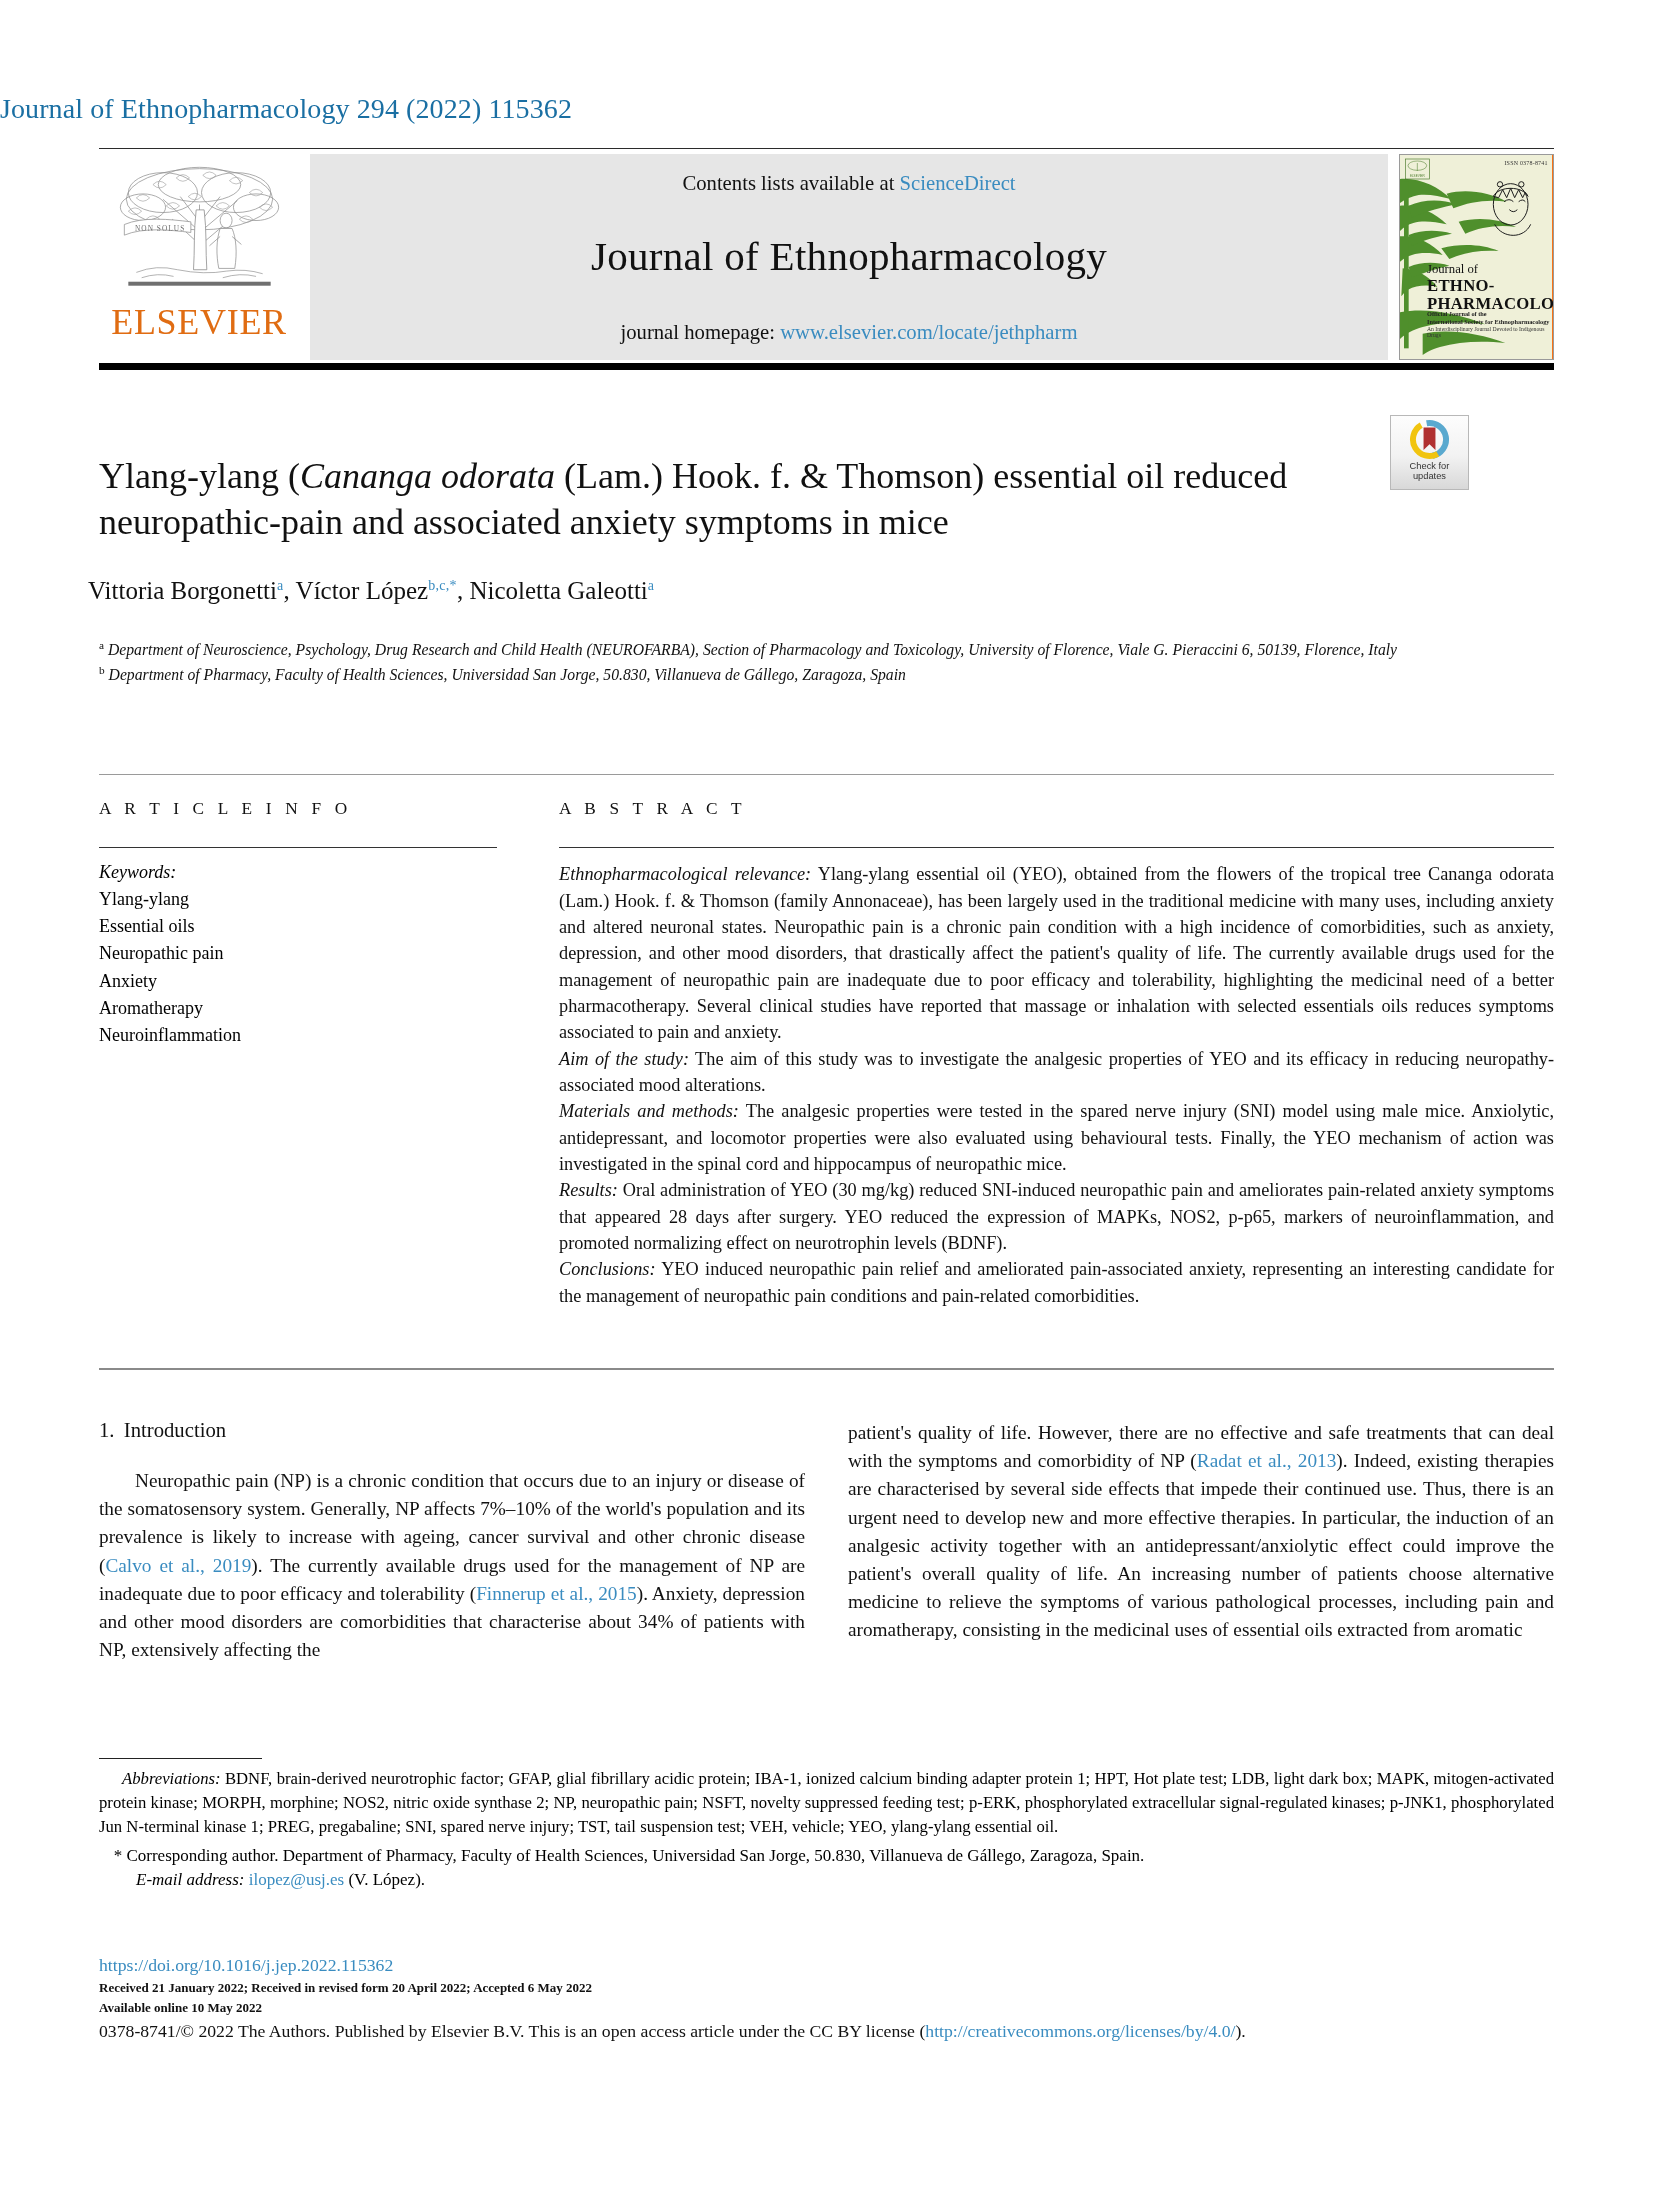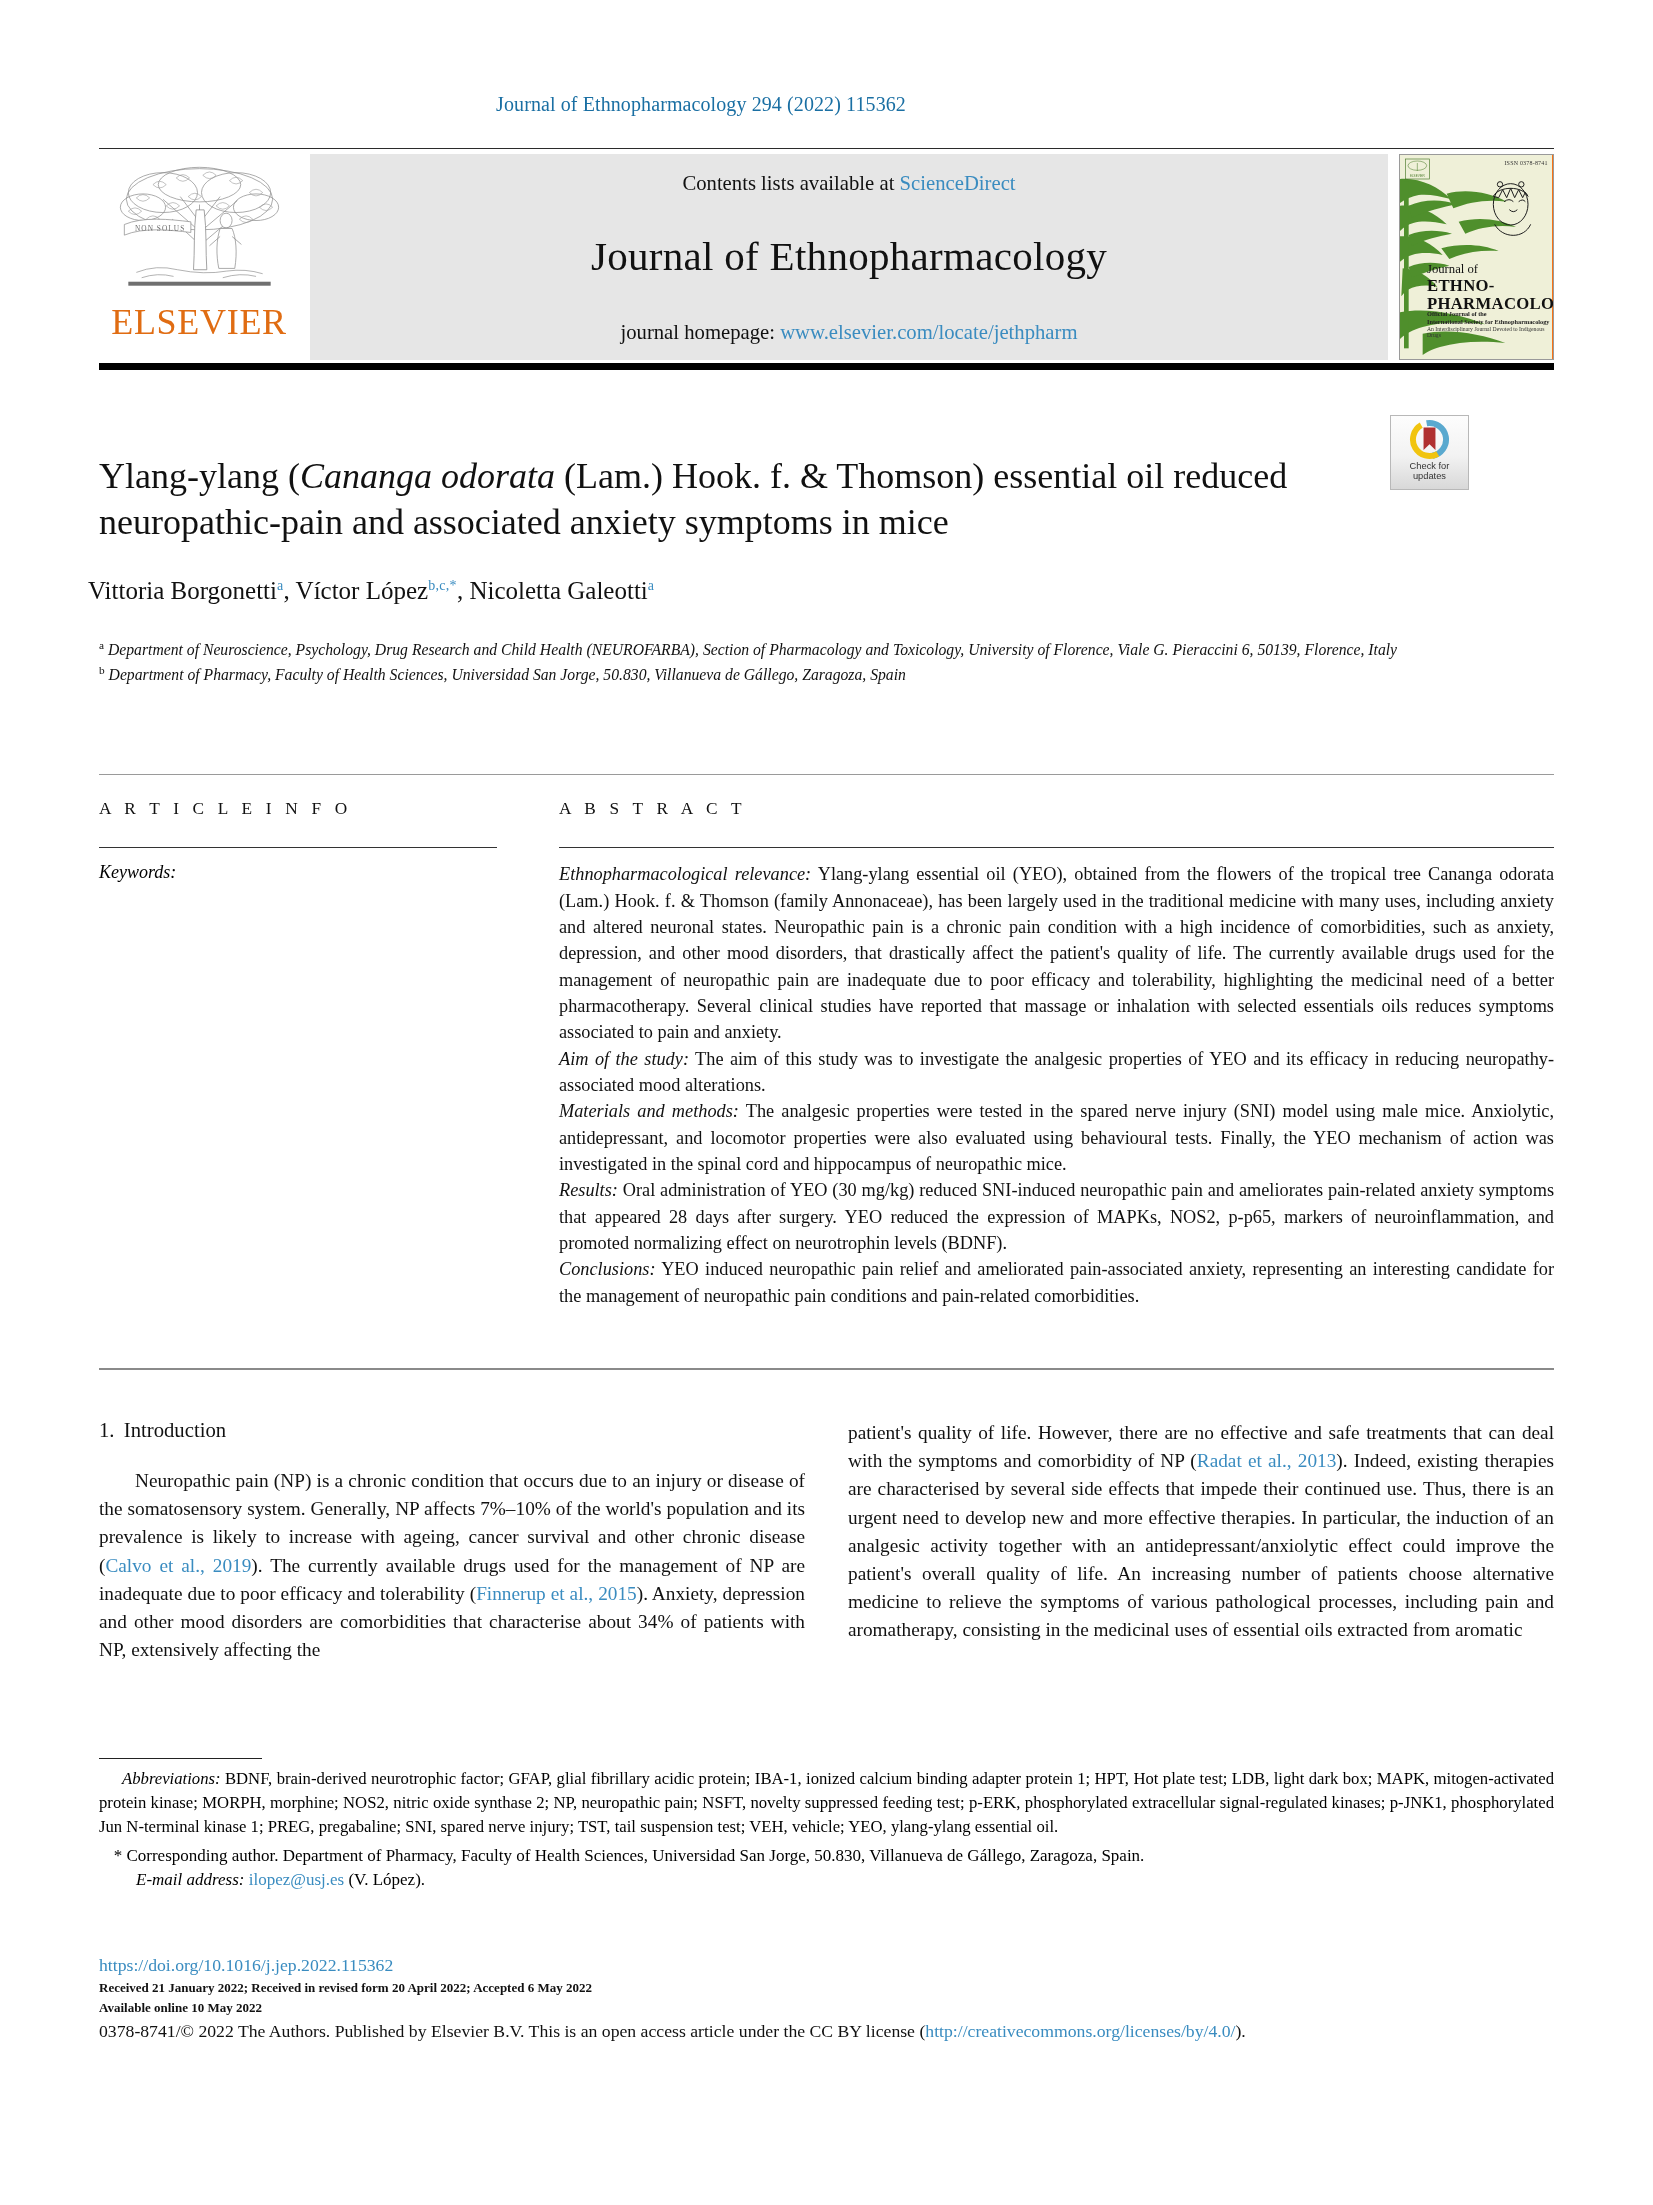--- a/index.html
+++ b/index.html
@@ -22,22 +22,22 @@
     height: 2205px;
     background: #fff;
   }
 
   
   .runninghead {
     position: absolute;
     left: 0;
     top: 93px;
     width: 1402px;
-    text-align: center;
-    font-size: 20px;
+    text-align: left;
+    font-size: 28px;
     color: #1a6fa3;
     letter-spacing: 0.1px;
   }
 
   
   .masthead {
     position: absolute;
     left: 99px;
     top: 148px;
     width: 1455px;
@@ -538,20 +538,28 @@
     <p class="affil-a"><sup>a</sup> <span>Department of Neuroscience, Psychology, Drug Research and Child Health (NEUROFARBA), Section of Pharmacology and Toxicology, University of Florence, Viale G. Pieraccini 6, 50139, Florence, Italy</span></p>
     <p class="affil-b"><sup>b</sup> <span>Department of Pharmacy, Faculty of Health Sciences, Universidad San Jorge, 50.830, Villanueva de Gállego, Zaragoza, Spain</span></p>
   </div>
 
   <div class="hr-wide hr-top-info"></div>
 
   <div class="infocol">
     <div class="sectionhead">A R T I C L E  I N F O</div>
     <div class="rule"></div>
     <div class="kw-title">Keywords:</div>
+    <div class="kw-list">
+      <div>Ylang-ylang</div>
+      <div>Essential oils</div>
+      <div>Neuropathic pain</div>
+      <div>Anxiety</div>
+      <div>Aromatherapy</div>
+      <div>Neuroinflammation</div>
+    </div>
   </div>
 
   <div class="abscol">
     <div class="sectionhead">A B S T R A C T</div>
     <div class="rule"></div>
     <p class="abs-p"><span class="lead">Ethnopharmacological relevance:</span><span> Ylang-ylang essential oil (YEO), obtained from the flowers of the tropical tree Cananga odorata (Lam.) Hook. f. &amp; Thomson (family Annonaceae), has been largely used in the traditional medicine with many uses, including anxiety and altered neuronal states. Neuropathic pain is a chronic pain condition with a high incidence of comorbidities, such as anxiety, depression, and other mood disorders, that drastically affect the patient's quality of life. The currently available drugs used for the management of neuropathic pain are inadequate due to poor efficacy and tolerability, highlighting the medicinal need of a better pharmacotherapy. Several clinical studies have reported that massage or inhalation with selected essentials oils reduces symptoms associated to pain and anxiety.</span></p>
     <p class="abs-p"><span class="lead">Aim of the study:</span><span> The aim of this study was to investigate the analgesic properties of YEO and its efficacy in reducing neuropathy-associated mood alterations.</span></p>
     <p class="abs-p"><span class="lead">Materials and methods:</span><span> The analgesic properties were tested in the spared nerve injury (SNI) model using male mice. Anxiolytic, antidepressant, and locomotor properties were also evaluated using behavioural tests. Finally, the YEO mechanism of action was investigated in the spinal cord and hippocampus of neuropathic mice.</span></p>
     <p class="abs-p"><span class="lead">Results:</span><span> Oral administration of YEO (30 mg/kg) reduced SNI-induced neuropathic pain and ameliorates pain-related anxiety symptoms that appeared 28 days after surgery. YEO reduced the expression of MAPKs, NOS2, p-p65, markers of neuroinflammation, and promoted normalizing effect on neurotrophin levels (BDNF).</span></p>
     <p class="abs-p"><span class="lead">Conclusions:</span><span> YEO induced neuropathic pain relief and ameliorated pain-associated anxiety, representing an interesting candidate for the management of neuropathic pain conditions and pain-related comorbidities.</span></p>

